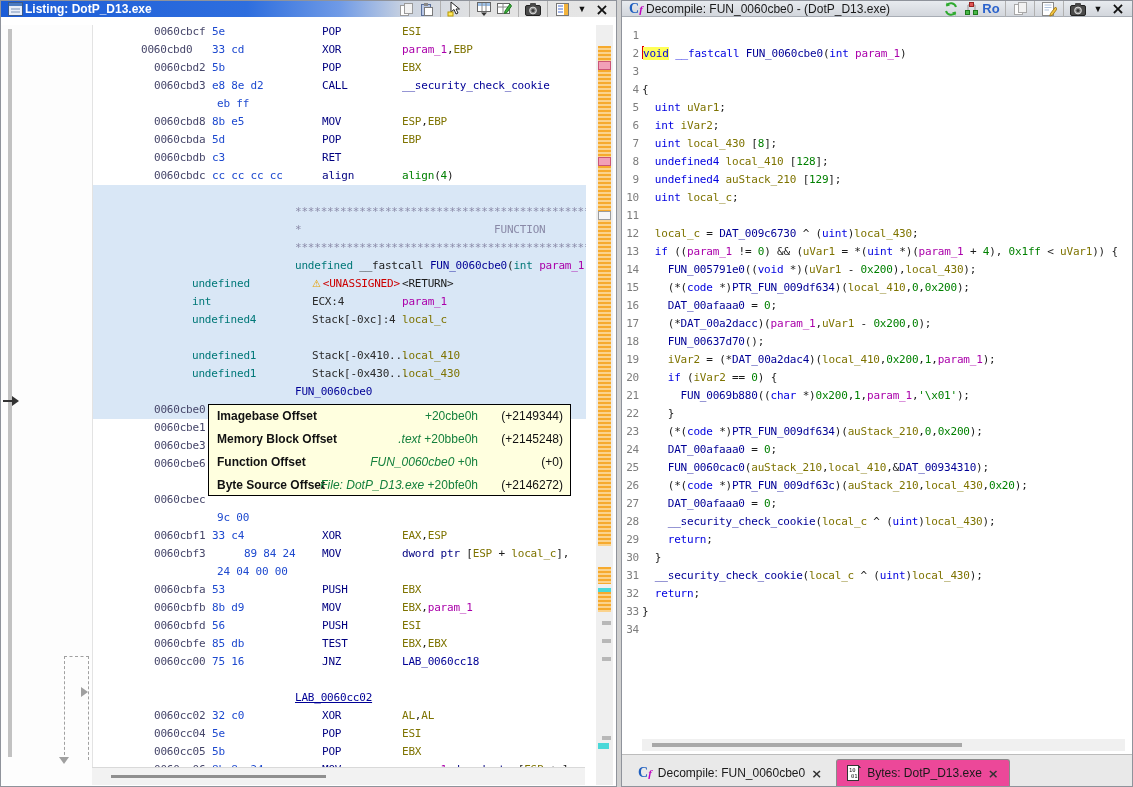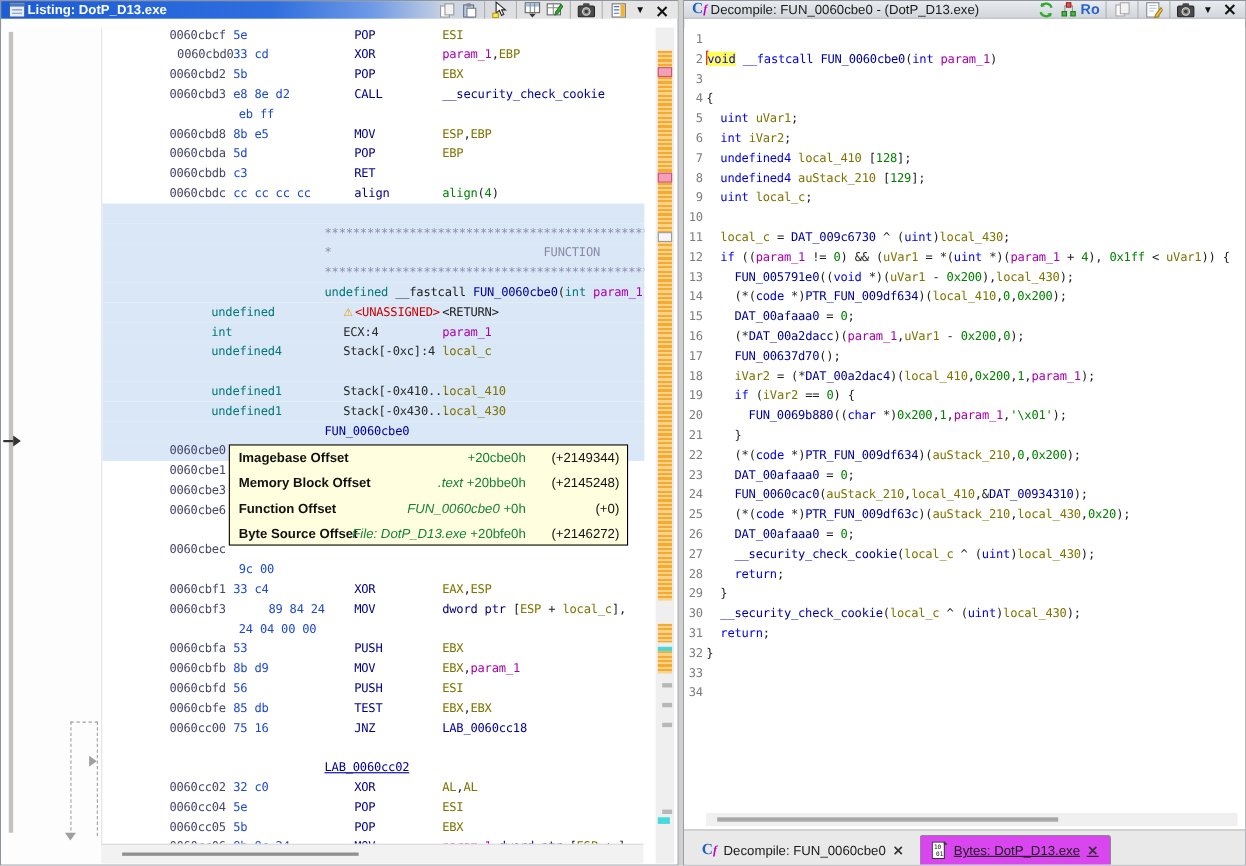--- a/index.html
+++ b/index.html
@@ -101,21 +101,21 @@
   .tt-group{position:absolute;right:92px;color:#15803d;white-space:pre;}
   .tt-mid{font-style:italic;}
   .tt-paren{position:absolute;right:7px;color:#111;}
 
   
   #tabbar{position:absolute;left:0;right:0;bottom:0;height:32px;background:#e9e9e9;
           border-top:1px solid #bcbcbc;display:flex;align-items:flex-end;box-sizing:border-box;
           padding-left:6px;font-size:12px;}
   .tab{display:flex;align-items:center;gap:6px;height:26px;padding:0 10px;margin-right:4px;
        white-space:nowrap;color:#1a1a1a;justify-content:space-between;}
-  .tab.raised{background:#d946ef;border:1px solid #8a8a8a;border-bottom:none;border-radius:3px 3px 0 0;text-decoration:underline;}
+  .tab.raised{background:#ec4899;border:1px solid #8a8a8a;border-bottom:none;border-radius:3px 3px 0 0;}
   .tab-close{color:#333;font-weight:bold;font-family:"DejaVu Sans",sans-serif;font-size:13px;}
   .cf-icon .c{color:#2060c0;font-weight:bold;font-size:14px;font-family:"Liberation Serif",serif;}
   .cf-icon .f{color:#c000c0;font-weight:bold;font-style:italic;font-size:11px;font-family:"Liberation Serif",serif;}
 
   svg{display:block;}
 </style>
 </head>
 <body>
 
 <div id="screen">
@@ -206,21 +206,21 @@
 
     <div id="listing-view" class="mono">
       <div id="listing-rows">
           <div class="lrow" style="top: -2px;">
             <span class="lcell addr" style="left: 61px;">0060cbcf</span>
             <span class="lcell bytes" style="left: 119px;">5e</span>
             <span class="lcell mn" style="left: 229px;">POP</span>
             <span class="lcell " style="left: 309px;"><span class="reg">ESI</span></span>
           </div>
           <div class="lrow" style="top: 16px;">
-            <span class="lcell addr" style="left: 68px;">0060cbd0</span>
+            <span class="lcell addr" style="left: 48px;">0060cbd0</span>
             <span class="lcell bytes" style="left: 119px;">33 cd</span>
             <span class="lcell mn" style="left: 229px;">XOR</span>
             <span class="lcell " style="left: 309px;"><span class="param">param_1</span><span class="pl">,</span><span class="reg">EBP</span></span>
           </div>
           <div class="lrow" style="top: 34px;">
             <span class="lcell addr" style="left: 61px;">0060cbd2</span>
             <span class="lcell bytes" style="left: 119px;">5b</span>
             <span class="lcell mn" style="left: 229px;">POP</span>
             <span class="lcell " style="left: 309px;"><span class="reg">EBX</span></span>
           </div>
@@ -535,20 +535,21 @@
           <div class="lineno">33</div>
           <div class="lineno">34</div>
         </div>
       <div id="decomp-code">
           <div class="cline"></div>
           <div class="cline"><span class="caret"></span><span class="kw cursor-word">void</span><span class="pl"> </span><span class="kw">__fastcall</span><span class="pl"> </span><span class="sym">FUN_0060cbe0</span><span class="pl">(</span><span class="kw">int</span><span class="pl"> </span><span class="param">param_1</span><span class="pl">)</span></div>
           <div class="cline"></div>
           <div class="cline"><span class="pl">{</span></div>
           <div class="cline"><span class="pl">  </span><span class="kw">uint</span><span class="pl"> </span><span class="var">uVar1</span><span class="pl">;</span></div>
           <div class="cline"><span class="pl">  </span><span class="kw">int</span><span class="pl"> </span><span class="var">iVar2</span><span class="pl">;</span></div>
+          <div class="cline"><span class="pl">  </span><span class="kw">uint</span><span class="pl"> </span><span class="var">local_430</span><span class="pl"> </span><span class="pl">[</span><span class="num">8</span><span class="pl">]</span><span class="pl">;</span></div>
           <div class="cline"><span class="pl">  </span><span class="kw">undefined4</span><span class="pl"> </span><span class="var">local_410</span><span class="pl"> </span><span class="pl">[</span><span class="num">128</span><span class="pl">]</span><span class="pl">;</span></div>
           <div class="cline"><span class="pl">  </span><span class="kw">undefined4</span><span class="pl"> </span><span class="var">auStack_210</span><span class="pl"> </span><span class="pl">[</span><span class="num">129</span><span class="pl">]</span><span class="pl">;</span></div>
           <div class="cline"><span class="pl">  </span><span class="kw">uint</span><span class="pl"> </span><span class="var">local_c</span><span class="pl">;</span></div>
           <div class="cline"></div>
           <div class="cline"><span class="pl">  </span><span class="var">local_c</span><span class="pl"> </span><span class="pl">=</span><span class="pl"> </span><span class="sym">DAT_009c6730</span><span class="pl"> </span><span class="pl">^</span><span class="pl"> </span><span class="pl">(</span><span class="kw">uint</span><span class="pl">)</span><span class="var">local_430</span><span class="pl">;</span></div>
           <div class="cline"><span class="pl">  </span><span class="kw">if</span><span class="pl"> </span><span class="pl">(</span><span class="pl">(</span><span class="param">param_1</span><span class="pl"> </span><span class="pl">!</span><span class="pl">=</span><span class="pl"> </span><span class="num">0</span><span class="pl">)</span><span class="pl"> </span><span class="pl">&amp;</span><span class="pl">&amp;</span><span class="pl"> </span><span class="pl">(</span><span class="var">uVar1</span><span class="pl"> </span><span class="pl">=</span><span class="pl"> </span><span class="pl">*</span><span class="pl">(</span><span class="kw">uint</span><span class="pl"> </span><span class="pl">*</span><span class="pl">)</span><span class="pl">(</span><span class="param">param_1</span><span class="pl"> </span><span class="pl">+</span><span class="pl"> </span><span class="num">4</span><span class="pl">)</span><span class="pl">,</span><span class="pl"> </span><span class="num">0x1ff</span><span class="pl"> </span><span class="pl">&lt;</span><span class="pl"> </span><span class="var">uVar1</span><span class="pl">)</span><span class="pl">)</span><span class="pl"> </span><span class="pl">{</span></div>
           <div class="cline"><span class="pl">    </span><span class="sym">FUN_005791e0</span><span class="pl">(</span><span class="pl">(</span><span class="kw">void</span><span class="pl"> </span><span class="pl">*</span><span class="pl">)</span><span class="pl">(</span><span class="var">uVar1</span><span class="pl"> </span><span class="pl">-</span><span class="pl"> </span><span class="num">0x200</span><span class="pl">)</span><span class="pl">,</span><span class="var">local_430</span><span class="pl">)</span><span class="pl">;</span></div>
           <div class="cline"><span class="pl">    </span><span class="pl">(</span><span class="pl">*</span><span class="pl">(</span><span class="kw">code</span><span class="pl"> </span><span class="pl">*</span><span class="pl">)</span><span class="sym">PTR_FUN_009df634</span><span class="pl">)</span><span class="pl">(</span><span class="var">local_410</span><span class="pl">,</span><span class="num">0</span><span class="pl">,</span><span class="num">0x200</span><span class="pl">)</span><span class="pl">;</span></div>
           <div class="cline"><span class="pl">    </span><span class="sym">DAT_00afaaa0</span><span class="pl"> </span><span class="pl">=</span><span class="pl"> </span><span class="num">0</span><span class="pl">;</span></div>
           <div class="cline"><span class="pl">    </span><span class="pl">(</span><span class="pl">*</span><span class="sym">DAT_00a2dacc</span><span class="pl">)</span><span class="pl">(</span><span class="param">param_1</span><span class="pl">,</span><span class="var">uVar1</span><span class="pl"> </span><span class="pl">-</span><span class="pl"> </span><span class="num">0x200</span><span class="pl">,</span><span class="num">0</span><span class="pl">)</span><span class="pl">;</span></div>

